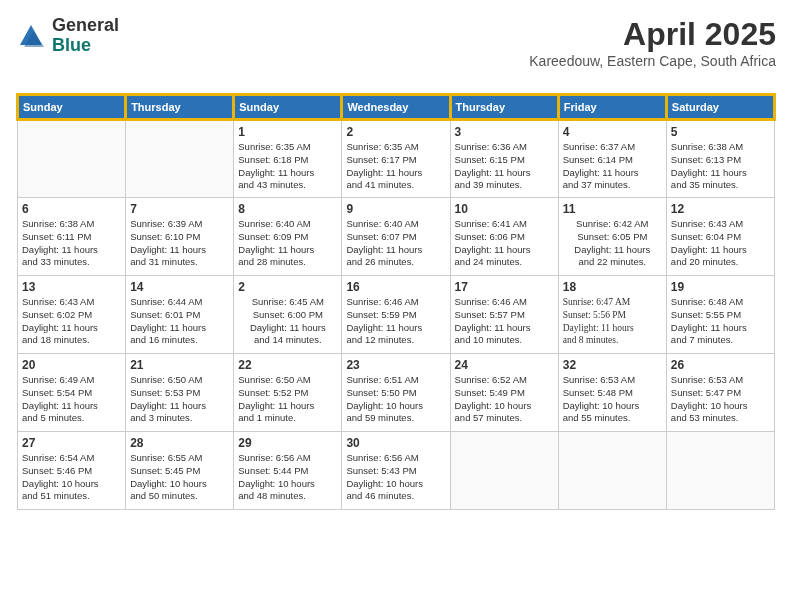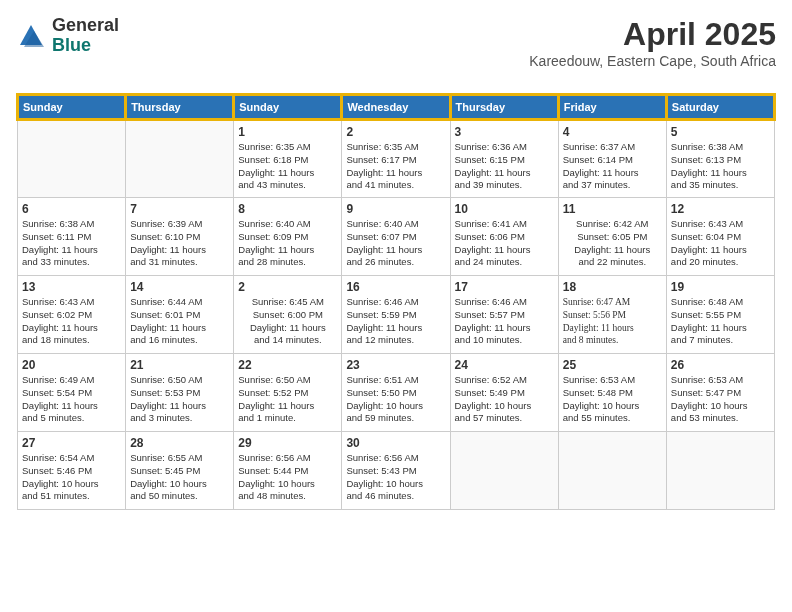--- a/index.html
+++ b/index.html
@@ -286,21 +286,21 @@
 and 59 minutes.</div>
         </td>
         <td>
           <div class="day-number">24</div>
           <div class="day-info" style="white-space: pre-line;">Sunrise: 6:52 AM
 Sunset: 5:49 PM
 Daylight: 10 hours
 and 57 minutes.</div>
         </td>
         <td>
-          <div class="day-number">25</div>
+          <div class="day-number">32</div>
           <div class="day-info" style="white-space: pre-line;">Sunrise: 6:53 AM
 Sunset: 5:48 PM
 Daylight: 10 hours
 and 55 minutes.</div>
         </td>
         <td>
           <div class="day-number">26</div>
           <div class="day-info" style="white-space: pre-line;">Sunrise: 6:53 AM
 Sunset: 5:47 PM
 Daylight: 10 hours

